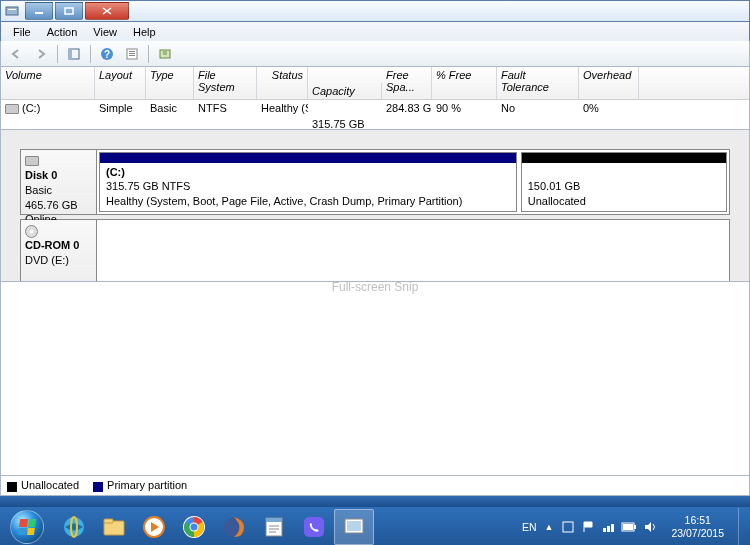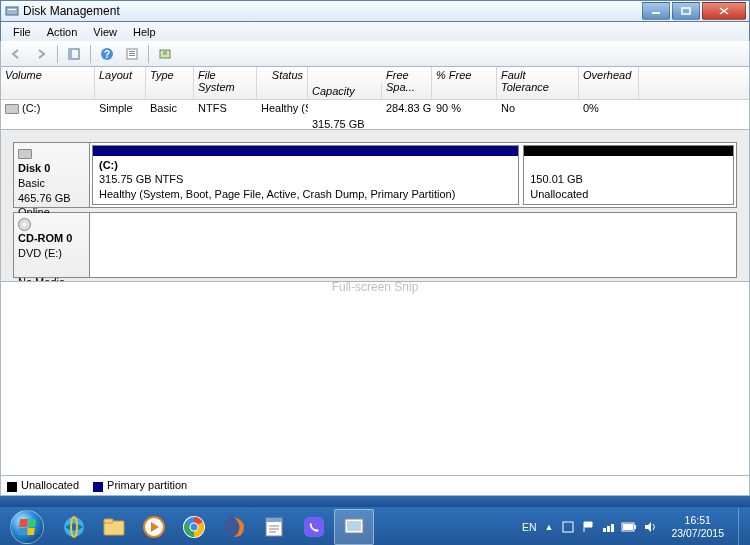--- a/index.html
+++ b/index.html
@@ -32,21 +32,21 @@
 .vr > div { padding: 1px 4px; font-size: 11px; white-space: nowrap; overflow: hidden; }
 .c-vol { width: 94px; } .c-lay { width: 51px; } .c-typ { width: 48px; } .c-fs { width: 63px; }
 .c-sta { width: 51px; text-align: right; } .c-cap { width: 74px; margin-top: 16px; } .c-fre { width: 50px; } .c-pct { width: 65px; }
 .c-ft  { width: 82px; } .c-ov  { width: 60px; }
 .vol-body { height: 29px; overflow-y: scroll; }
 .vol-body::-webkit-scrollbar { width: 16px; }
 .vol-body::-webkit-scrollbar-track { background: #f0f0f0; border-left: 1px solid #ddd; }
 .vol-body::-webkit-scrollbar-thumb { background: #c8c8c8; }
 
 
-.graphical { border: 1px solid #a9b8c8; border-top: none; height: 152px; overflow-y: scroll; background: #ececec; padding: 12px; }
+.graphical { border: 1px solid #a9b8c8; border-top: none; height: 152px; overflow-y: scroll; background: #ececec; padding: 19px; }
 .graphical::-webkit-scrollbar { width: 16px; }
 .graphical::-webkit-scrollbar-track { background: #f0f0f0; border-left: 1px solid #ddd; }
 .graphical::-webkit-scrollbar-thumb { background: #c8c8c8; border: 1px solid #aaa; }
 .disk-row { display: flex; border: 1px solid #888; background: #fff; margin-bottom: 4px; height: 66px; }
 .disk-label { width: 76px; padding: 3px 4px; border-right: 1px solid #888; background: linear-gradient(to bottom, #f8f8f8, #eee); font-size: 11px; line-height: 1.35; }
 .disk-label b { display: block; }
 .disk-parts { flex: 1; display: flex; }
 .part { border: 1px solid #888; margin: 2px; position: relative; padding: 12px 6px 2px 6px; font-size: 11px; line-height: 1.3; }
 .part .stripe { position: absolute; top: 0; left: 0; right: 0; height: 10px; }
 .stripe.primary { background: #000080; }
@@ -82,21 +82,20 @@
 </head>
 <body>
 
 <div class="titlebar">
   <span class="icon">
     <svg width="14" height="14">
         <rect x="1" y="3" width="12" height="8" fill="#9cb8d4" stroke="#4a6a8a"></rect>
         <rect x="3" y="5" width="8" height="1" fill="#fff"></rect>
       </svg>
   </span>
-  <span class="title">Disk Management</span>
   <div class="winbtns">
     <div class="winbtn min">
         <svg width="10" height="8">
           <rect x="1" y="5" width="8" height="2" fill="#fff"></rect>
         </svg>
       </div>
     <div class="winbtn max">
         <svg width="10" height="8">
           <rect x="1" y="1" width="8" height="6" fill="none" stroke="#fff" stroke-width="1.5"></rect>
         </svg>

